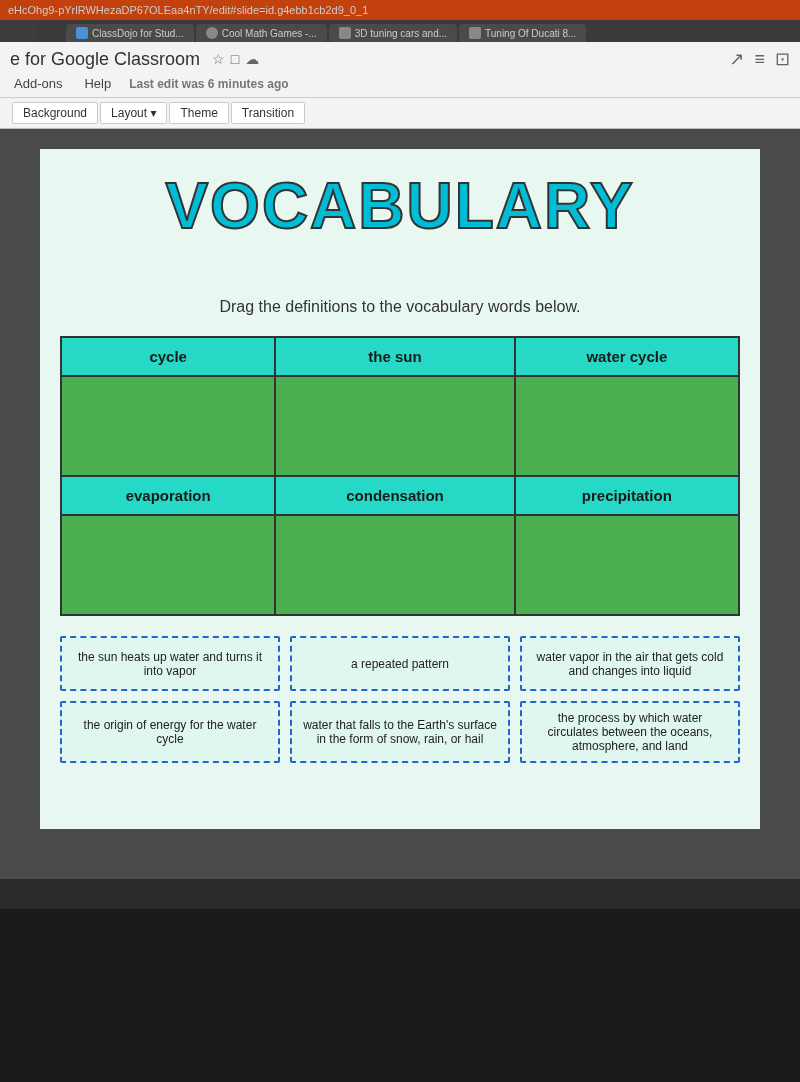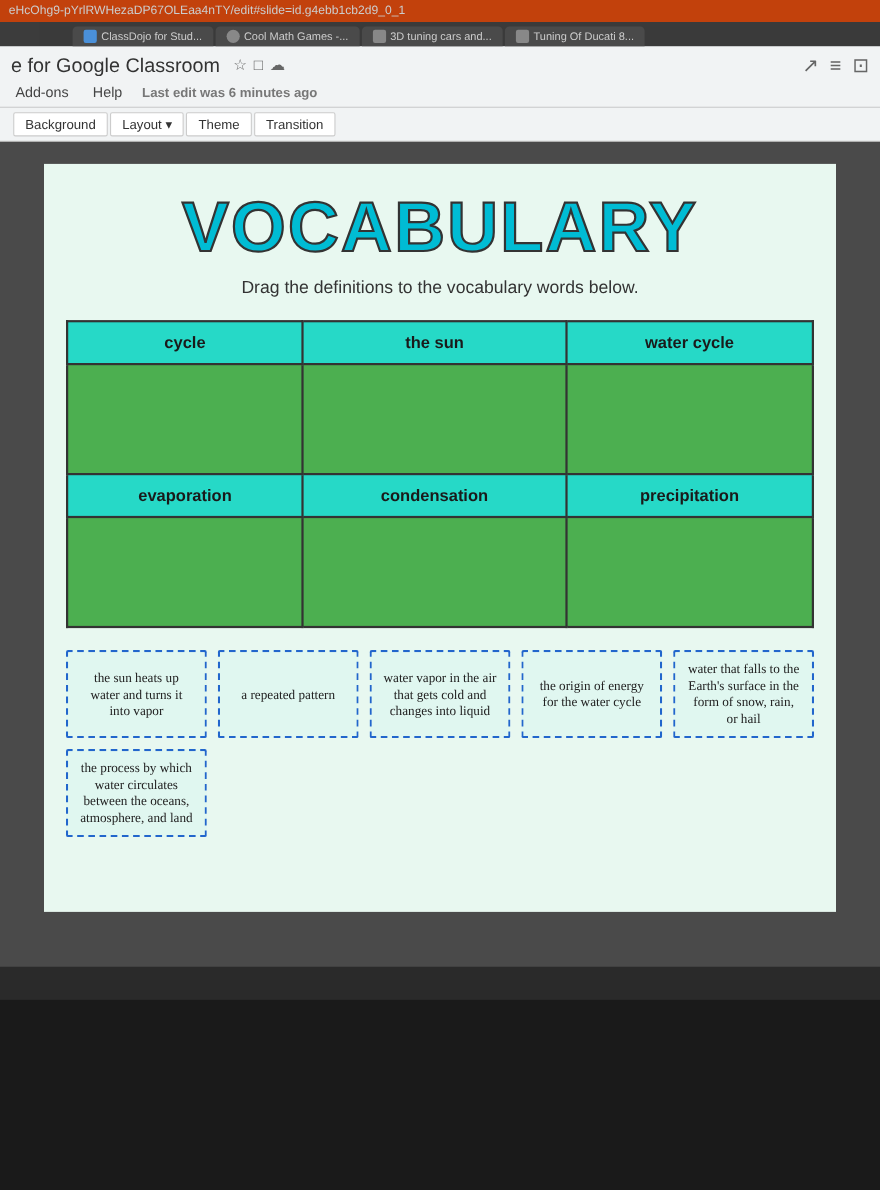--- a/index.html
+++ b/index.html
@@ -172,20 +172,21 @@
       text-transform: uppercase;
       margin-bottom: 10px;
       text-align: center;
     }
 
     .vocab-subtitle {
       font-size: 16px;
       color: #333;
       margin-bottom: 20px;
       text-align: center;
+      margin-top: 45px;
     }
 
     
     .vocab-grid {
       width: 100%;
       border: 2px solid #333;
       border-collapse: collapse;
     }
 
     .vocab-grid td {
@@ -208,23 +209,22 @@
       background: #4caf50;
       height: 100px;
       vertical-align: top;
     }
 
     
     .definition-cards {
       width: 100%;
       margin-top: 20px;
       display: grid;
-      grid-template-columns: 1fr 1fr 1fr 1fr 1fr;
+      grid-template-columns: 1fr 1fr 1fr;
       gap: 10px;
-      font-family: Liberation Serif, serif;
     }
 
     .def-card {
       border: 2px dashed #26c;
       background: #e0f7f0;
       padding: 8px 10px;
       font-size: 12px;
       color: #222;
       text-align: center;
       min-height: 55px;

